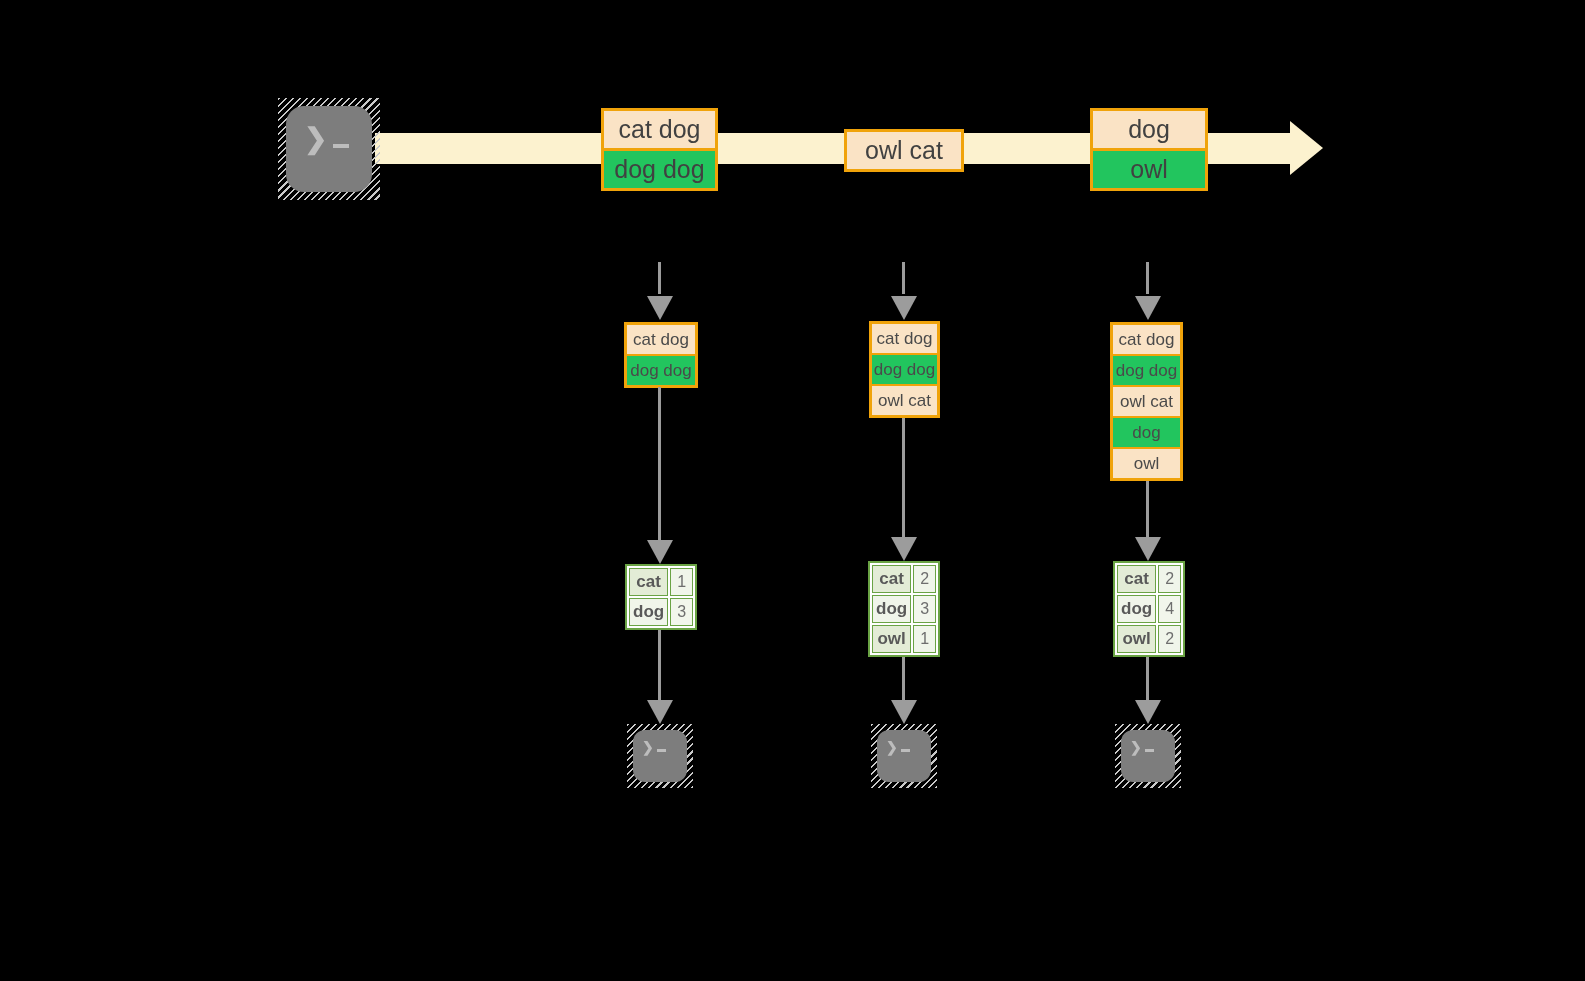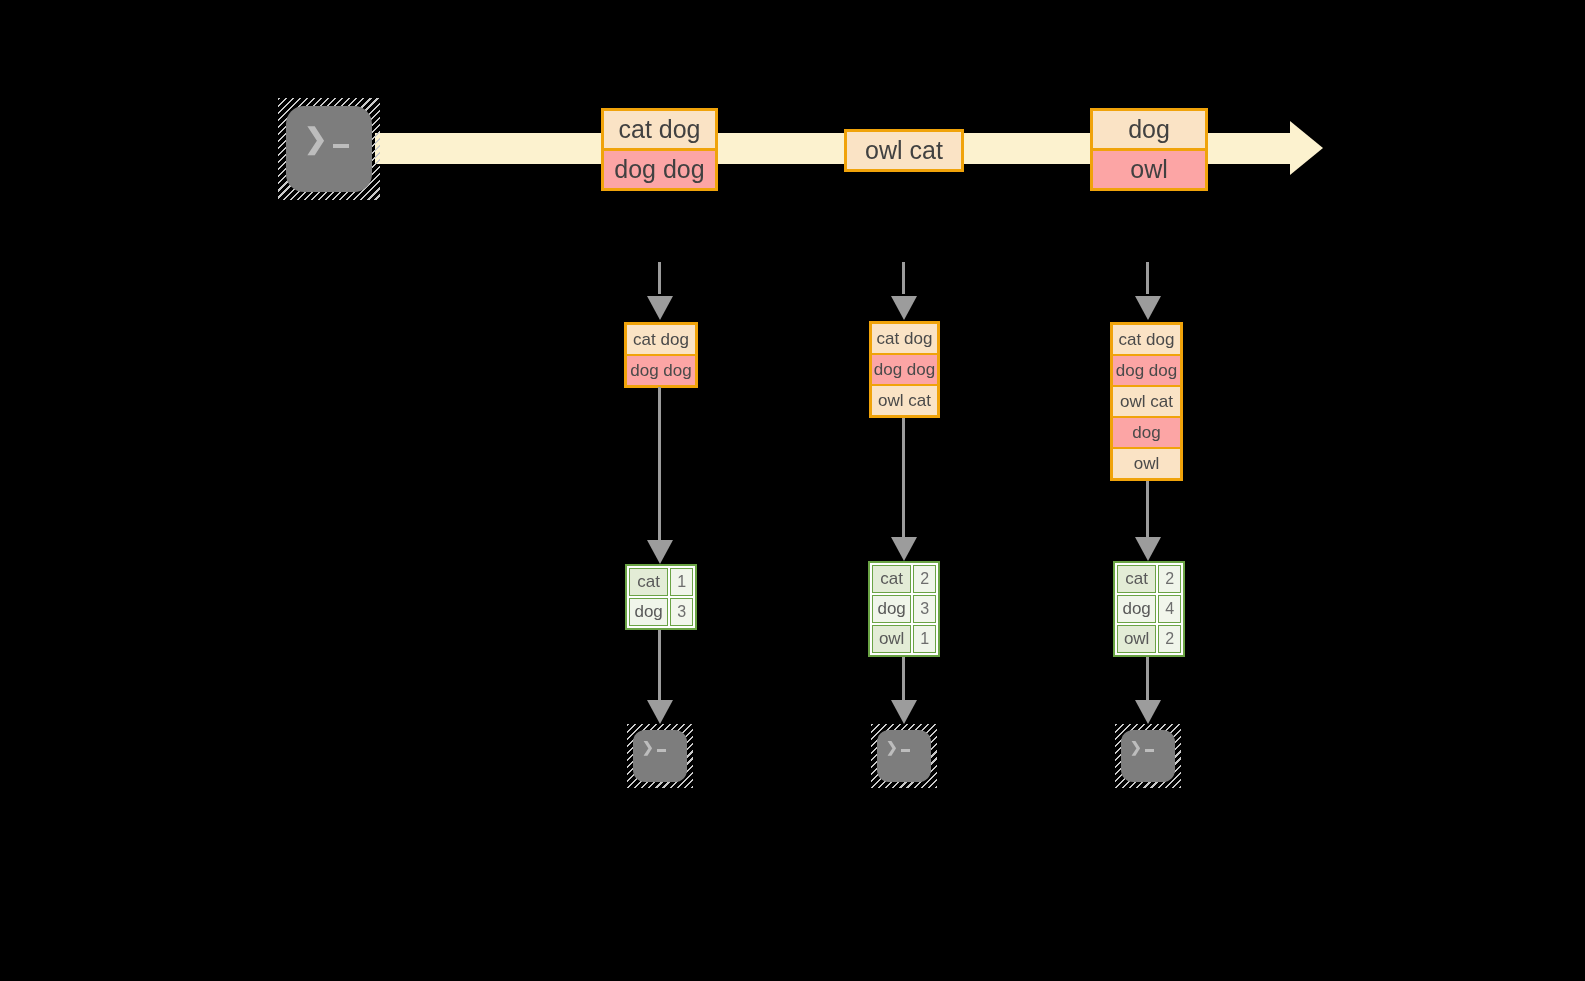--- a/index.html
+++ b/index.html
@@ -23,35 +23,35 @@
   .term-big .tund{width:16px;height:4px;margin-left:6px;}
   .term-small .tund{width:9px;height:3px;margin-left:3px;}
   
   .stack{position:absolute;border:3px solid #F0A30A;z-index:2;box-sizing:border-box;background:#F0A30A;}
   .srow{display:flex;align-items:center;justify-content:center;color:#414141;}
   .srow + .srow{margin-top:3px;}
   .stack-state .srow + .srow{margin-top:2px;}
   .stream-row{height:37px;font-size:25px;}
   .state-row{height:29px;font-size:17px;color:#4A4A4A;}
   .f-peach{background:#FAE3C5;}
-  .f-cream{background:#fca5a5;}
+  .f-cream{background:#22c55e;}
   
   .dash{position:absolute;width:3px;background:#9C9C9C;z-index:4;}
   .vline{position:absolute;width:3px;background:#9C9C9C;z-index:4;}
   .ahead{position:absolute;width:0;height:0;z-index:4;
     border-left:13px solid transparent;border-right:13px solid transparent;border-top:24px solid #9C9C9C;}
   
   .query{position:absolute;left:695px;top:462px;width:427px;height:43px;background:#FFFFFF;z-index:2;
     display:flex;align-items:center;justify-content:center;font-size:31px;color:#232323;letter-spacing:0.5px;}
   
   .gtable{position:absolute;z-index:3;background:#FFFFFF;border:2px solid #6AA344;box-sizing:border-box;
     display:flex;flex-direction:column;gap:2px;padding:2px;}
   .grow{display:flex;gap:2px;height:28px;}
   .gcell{border:1px solid #6AA344;display:flex;align-items:center;justify-content:center;box-sizing:border-box;}
-  .gword{flex:1.8;font-size:17px;color:#595959;}
+  .gword{flex:1.8;font-size:17px;color:#595959;font-weight:bold;}
   .gnum{flex:1;font-size:16px;color:#6E6E6E;}
   .g-d{background:#E3ECD6;}
   .g-l{background:#F0F5EA;}
   .g-ll{background:#F2F6EC;}
 </style>
 </head>
 <body>
 
 <div class="canvas">
 

